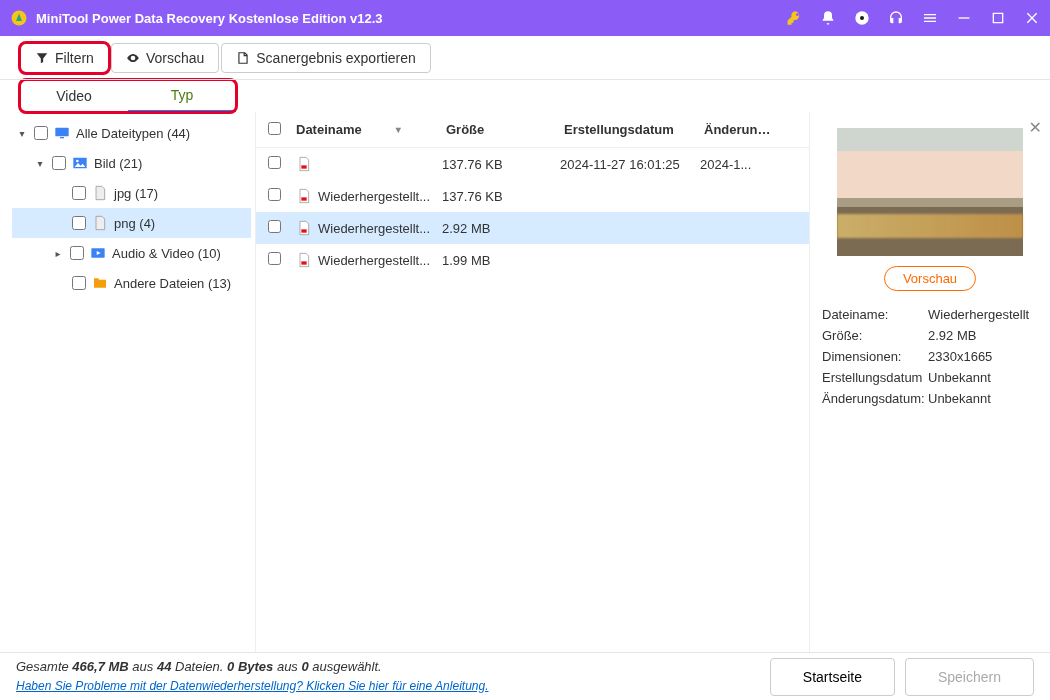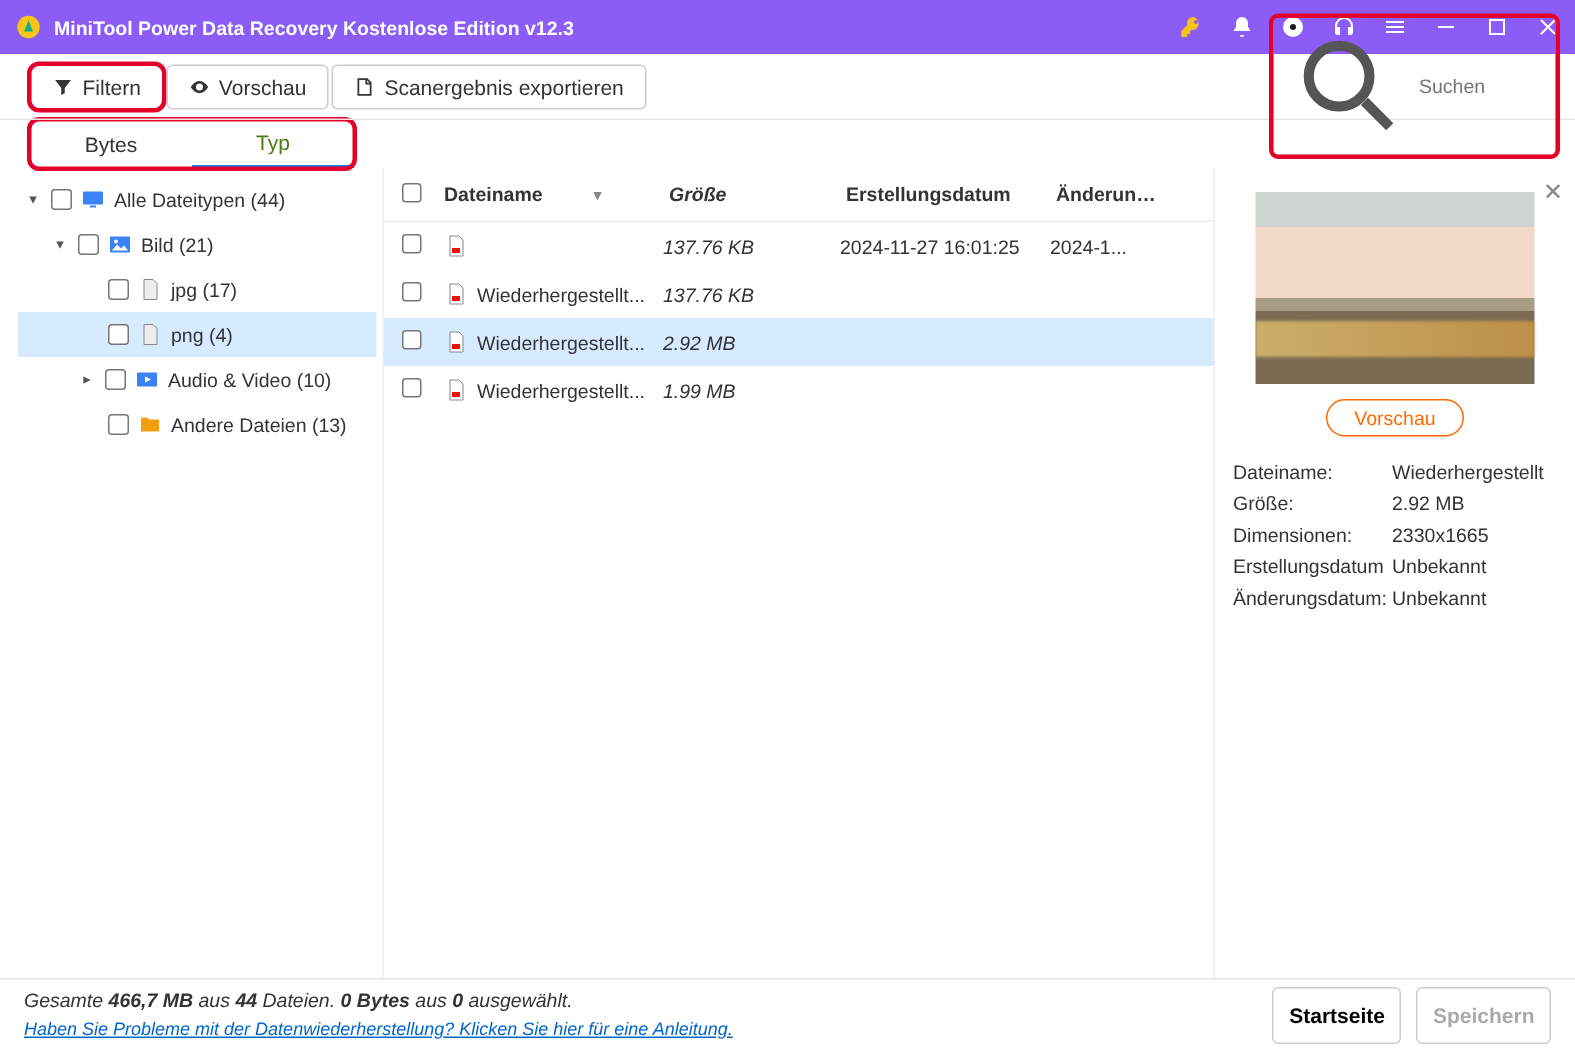--- a/index.html
+++ b/index.html
@@ -29,41 +29,41 @@
 .tree-row { display: flex; align-items: center; height: 30px; gap: 6px; font-size: 13px; cursor: pointer; padding-left: 4px; }
 .tree-row .chev { width: 12px; display: flex; justify-content: center; font-size: 10px; color: #555; }
 .tree-row input[type=checkbox] { width: 14px; height: 14px; }
 .tree-row .ficon { width: 16px; height: 16px; }
 .tree-row.sel { background: #d6ebff; }
 .ind1 { padding-left: 22px; } .ind2 { padding-left: 60px; } .ind2c { padding-left: 40px; }
 
 .center { flex: 1; border-right: 1px solid #eee; position: relative; }
 .thead { display: flex; align-items: center; height: 36px; border-bottom: 1px solid #eee; font-weight: bold; font-size: 13px; padding-left: 12px; }
 .thead .hcb { width: 28px; }
-.col-name { width: 150px; display:flex; align-items:center; gap:4px;} .col-size { width: 118px; font-style: italic; } .col-created { width: 140px; } .col-mod { width: 70px; overflow:hidden; text-overflow:ellipsis; white-space:nowrap;}
+.col-name { width: 150px; display:flex; align-items:center; gap:4px;} .col-size { width: 118px; } .col-created { width: 140px; } .col-mod { width: 70px; overflow:hidden; text-overflow:ellipsis; white-space:nowrap;}
 .trow { display: flex; align-items: center; height: 32px; padding-left: 12px; font-size: 13px; }
 .trow.sel { background: #d6ebff; }
 .trow .rcb { width: 28px; }
 .trow .ricon { width: 16px; height: 16px; margin-right: 6px; }
 .trow .rname { width: 124px; overflow: hidden; text-overflow: ellipsis; white-space: nowrap; }
 .blurred { filter: blur(3px); color: #bbb; }
 
 .details { width: 240px; padding: 10px 12px; position: relative; }
 .details .close { position: absolute; top: 6px; right: 8px; color: #888; cursor: pointer; font-size: 16px; }
 .thumb { width: 186px; height: 128px; margin: 6px auto 10px; background: linear-gradient(to bottom, #cfd6cf 0 18%, #f2d9c7 18% 55%, #aa9d85 55% 62%, #7c6b53 62% 100%); position:relative; }
 .thumb::after{content:""; position:absolute; bottom:18px; left:0; right:0; height:24px; background: linear-gradient(90deg, rgba(255,220,120,.6), rgba(255,180,60,.5)); filter: blur(1px);}
 .pv-btn { display: block; margin: 0 auto 16px; border: 1px solid #ff6a00; color: #ff6a00; background: #fff; border-radius: 14px; padding: 4px 18px; font-size: 13px; cursor: pointer; }
 .meta { font-size: 13px; }
 .meta-row { display: flex; margin-bottom: 6px; }
 .meta-row .ml { width: 106px; }
 
 .footer { height: 48px; border-top: 1px solid #e5e5e5; display: flex; align-items: center; padding: 0 16px; font-size: 13px; position: absolute; bottom: 0; left: 0; right: 0; background:#fff;}
 .footer .info { flex: 1; line-height: 1.4; font-style: italic; }
 .footer .info a { color: #0066cc; text-decoration: underline; font-size: 12px; }
-.footer .fbtn { border: 1px solid #ccc; border-radius: 4px; padding: 10px 10px; font-size: 14px; font-weight: bold; margin-left: 10px; cursor: pointer; background:#fff;}
+.footer .fbtn { border: 1px solid #ccc; border-radius: 4px; padding: 10px 32px; font-size: 14px; font-weight: normal; margin-left: 10px; cursor: pointer; background:#fff;}
 .footer .fbtn.disabled { color: #aaa; }
 </style>
 </head>
 <body>
 
 <div class="titlebar">
   <svg class="logo" viewBox="0 0 24 24">
       <circle cx="12" cy="12" r="10" fill="#f5c518"></circle>
       <path d="M8 16 L12 6 L16 16 Z" fill="#2a8"></path>
     </svg>
@@ -109,31 +109,24 @@
         <path d="M12 5C6 5 2 12 2 12s4 7 10 7 10-7 10-7-4-7-10-7zm0 11a4 4 0 110-8 4 4 0 010 8z" fill="#333"></path>
       </svg>
     <span>Vorschau</span>
   </div>
   <div class="btn">
     <svg class="bi" viewBox="0 0 24 24">
         <path d="M5 3h10l4 4v14H5V3zm9 1v4h4" fill="none" stroke="#333" stroke-width="2"></path>
       </svg>
     <span>Scanergebnis exportieren</span>
   </div>
-  <div class="search hl-red">
-    <svg class="bi" viewBox="0 0 24 24">
-        <circle cx="10" cy="10" r="6" fill="none" stroke="#555" stroke-width="2"></circle>
-        <path d="M15 15l5 5" stroke="#555" stroke-width="2"></path>
-      </svg>
-    <input placeholder="Suchen" style="">
-  </div>
 </div>
 
 <div class="tabs hl-red">
-  <div class="tab">Bytes</div>
+  <div class="tab">Video</div>
   <div class="tab active">Typ</div>
 </div>
 
 <div class="main">
 
   <div class="sidebar">
     <div class="tree-row">
       <span class="chev">▾</span>
       <input type="checkbox" style="">
       <svg class="ficon" viewBox="0 0 24 24">

